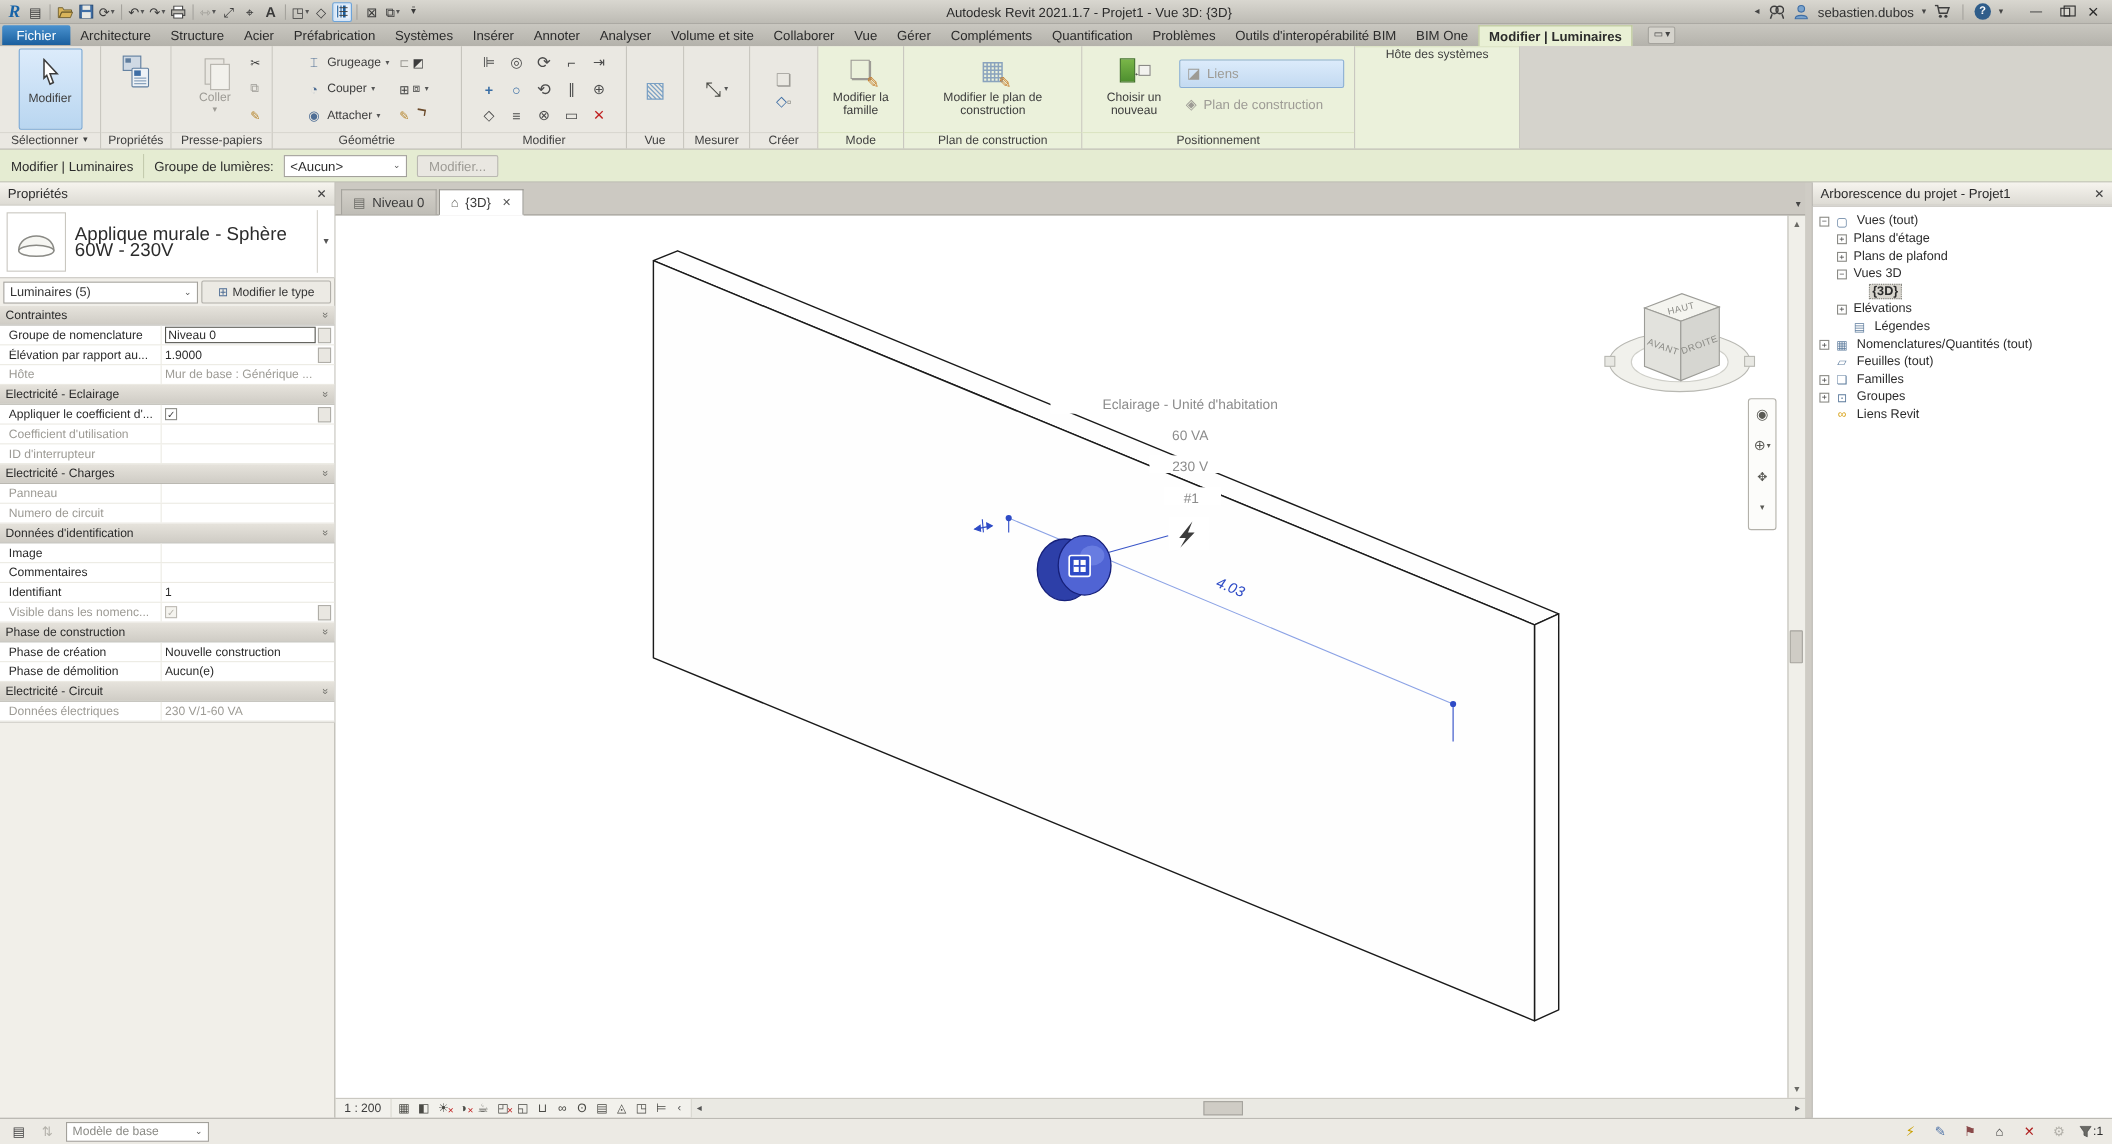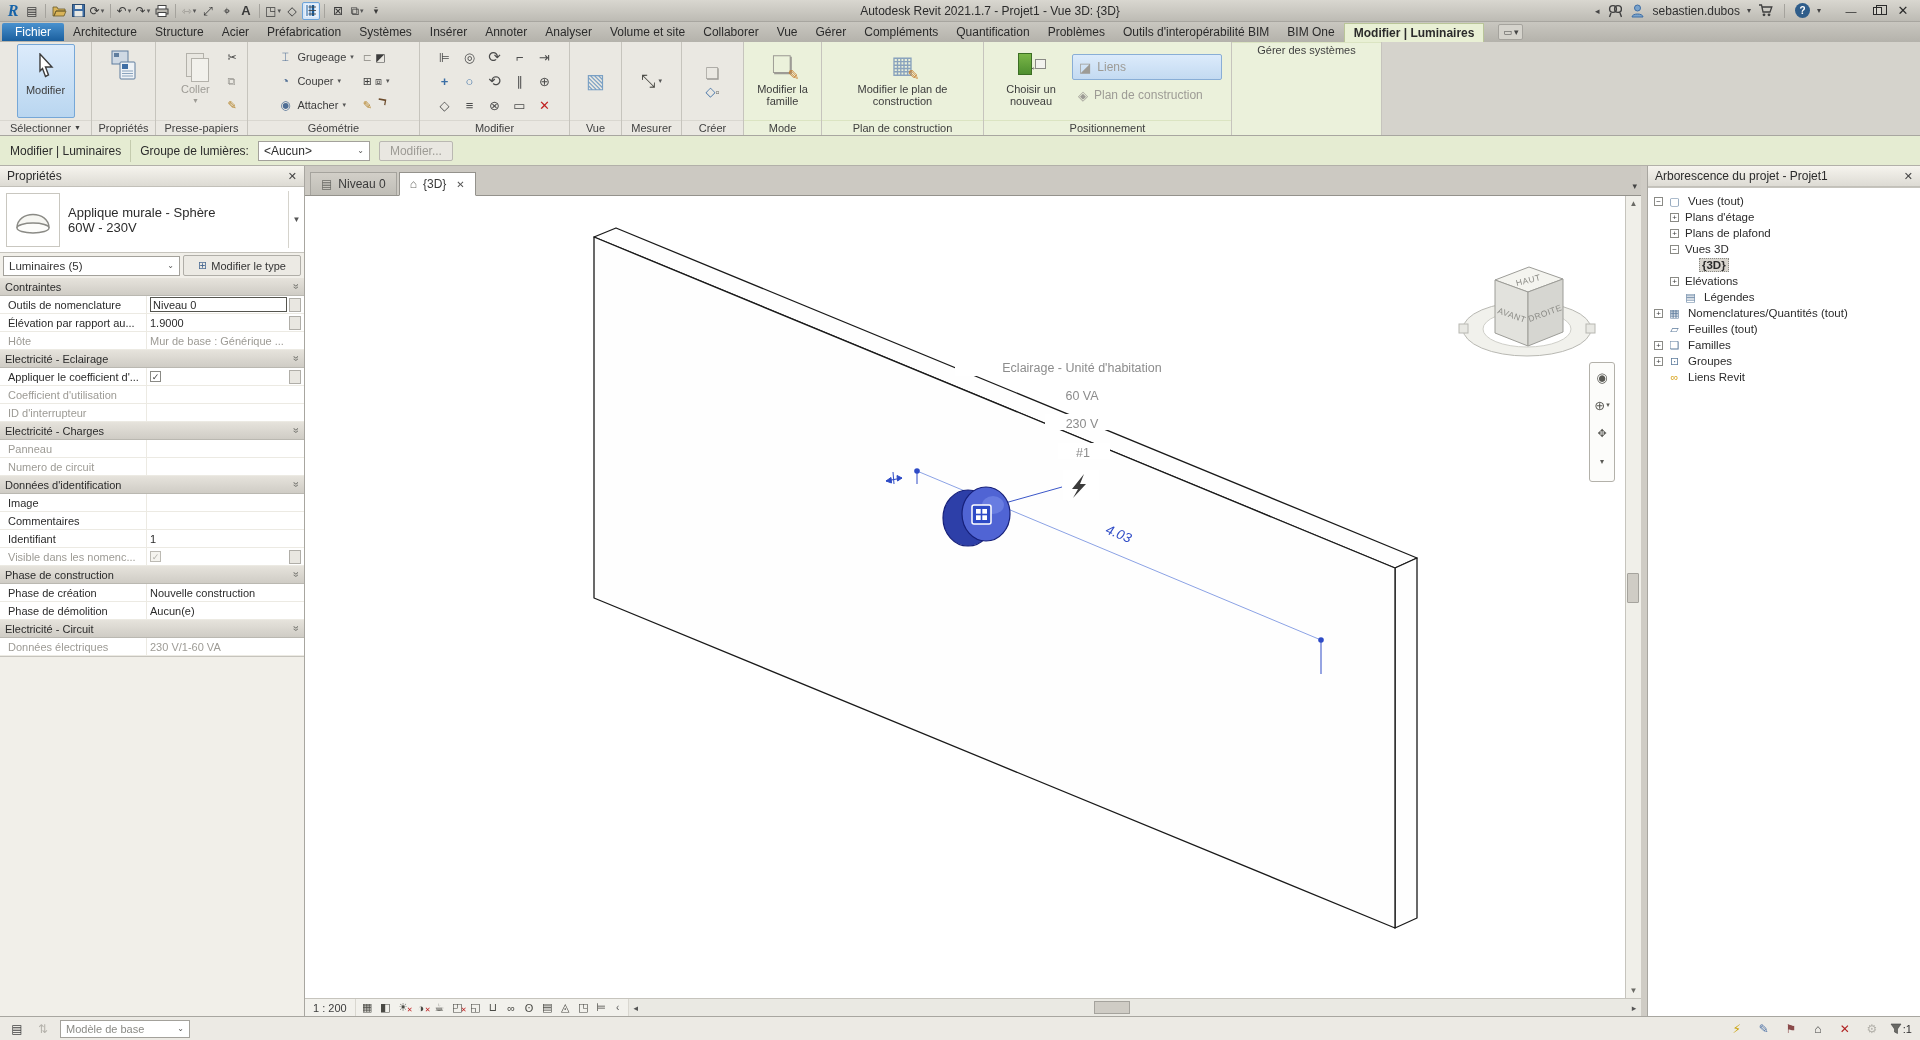--- a/index.html
+++ b/index.html
@@ -76,21 +76,21 @@
 
   
   .main{display:flex;height:850px}
 
   
   .props{width:305px;background:#f1efe9;border-right:1px solid #a8a6a0;display:flex;flex-direction:column}
   .phead{height:21px;background:linear-gradient(#f6f4ee,#ddDBd4);border-bottom:1px solid #c2c0b9;display:flex;align-items:center;padding:0 7px;font-size:12px;color:#2b2b2b}
   .phead .x{margin-left:auto;font-size:11px;color:#444}
   .typesel{height:66px;background:#fff;border-bottom:1px solid #c6c4bd;display:flex;align-items:center;padding:4px 0 4px 6px;gap:8px}
   .preview{width:54px;height:54px;border:1px solid #c9c7c0;background:#fff;flex:none;display:flex;align-items:center;justify-content:center}
-  .typetxt{flex:1;font-size:13px;line-height:15px;color:#2b2b2b}
+  .typetxt{flex:1;font-size:17px;line-height:15px;color:#2b2b2b}
   .typedd{width:16px;align-self:stretch;border-left:1px solid #d5d3cc;display:flex;align-items:center;justify-content:center;font-size:8px;color:#555}
   .selrow{height:25px;display:flex;align-items:center;padding:2px 3px;gap:3px}
   .combo{flex:1;height:20px;background:#fff;border:1px solid #a3a19b;display:flex;align-items:center;padding:0 5px;font-size:11.5px;gap:4px}
   .combo .txt{flex:1;white-space:nowrap;overflow:hidden}
   .edittype{width:118px;height:21px;background:#eceae4;border:1px solid #b0aea8;font-size:11px;display:flex;align-items:center;justify-content:center;gap:4px;border-radius:2px}
   .edittype .ei{color:#4f6e95;font-size:11px}
   .pgrid{background:#fff;border-bottom:1px solid #c6c4bd}
   .psec{height:18px;background:linear-gradient(#e6e3dc,#cfccc5);display:flex;align-items:center;padding:0 5px;font-size:11px;color:#2b2b2b;border-bottom:1px solid #bab8b1}
   .psec .chev{margin-left:auto;color:#6a6a65;font-size:10px;transform:rotate(-90deg)}
   .prow{display:flex;height:18px;align-items:center;font-size:11px;border-bottom:1px solid #eceae3;color:#2b2b2b}
@@ -477,21 +477,21 @@
         </div>
       </div>
     </div>
     <div class="plabel">
         <span>Positionnement</span>
       </div>
   </div>
 
   <div class="panel green" style="width:150px">
     <div class="plabel">
-        <span>Gérer des systèmes</span>
+        <span>Hôte des systèmes</span>
       </div>
   </div>
 
   <div style="flex:1;background:#d5d3cc"></div>
 </div>
 
 <div class="optionsbar">
   <span>Modifier | Luminaires</span>
   <span class="ob-sep"></span>
   <span>Groupe de lumières:</span>
@@ -534,21 +534,21 @@
         <span>Modifier le type</span>
       </div>
     </div>
 
     <div class="pgrid">
       <div class="psec">
           <span>Contraintes</span>
           <span class="chev">«</span>
         </div>
       <div class="prow">
-          <span class="lbl">Outils de nomenclature</span>
+          <span class="lbl">Groupe de nomenclature</span>
           <span class="val">
             <span class="valbox">Niveau 0</span>
             <span class="mini"></span>
           </span>
         </div>
       <div class="prow">
           <span class="lbl">Élévation par rapport au...</span>
           <span class="val">
             <span>1.9000</span>
             <span class="mini"></span>

